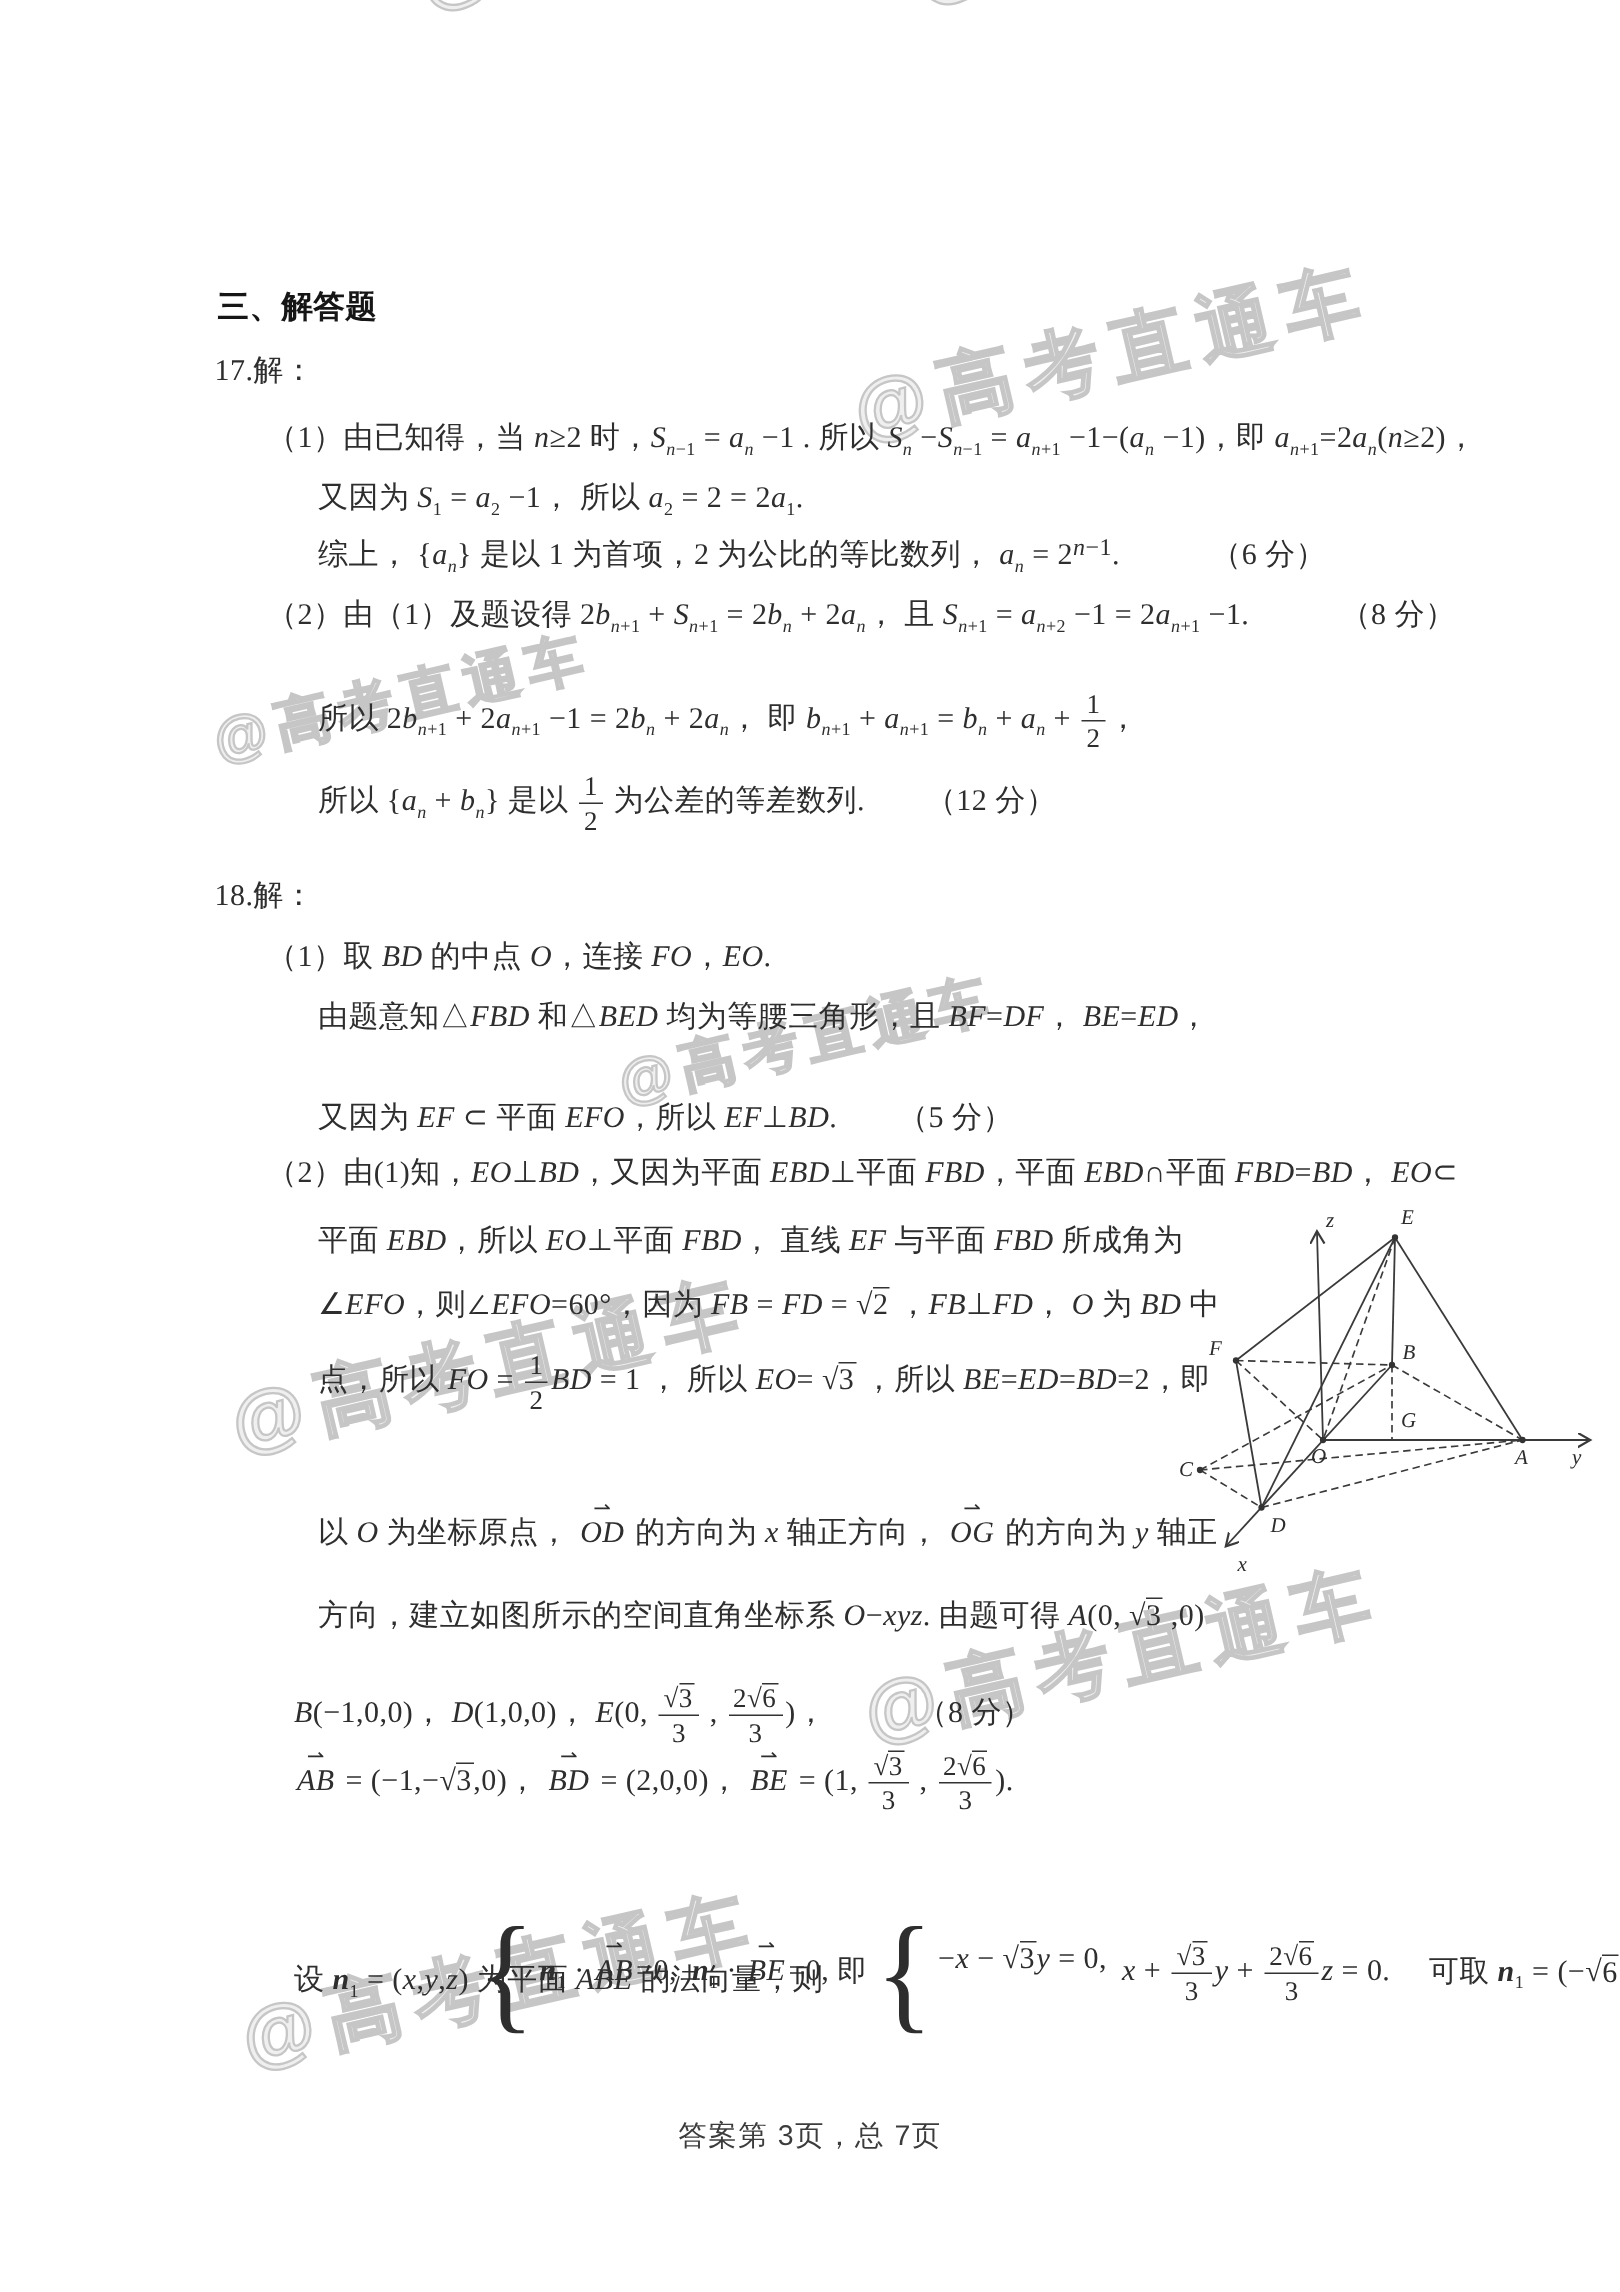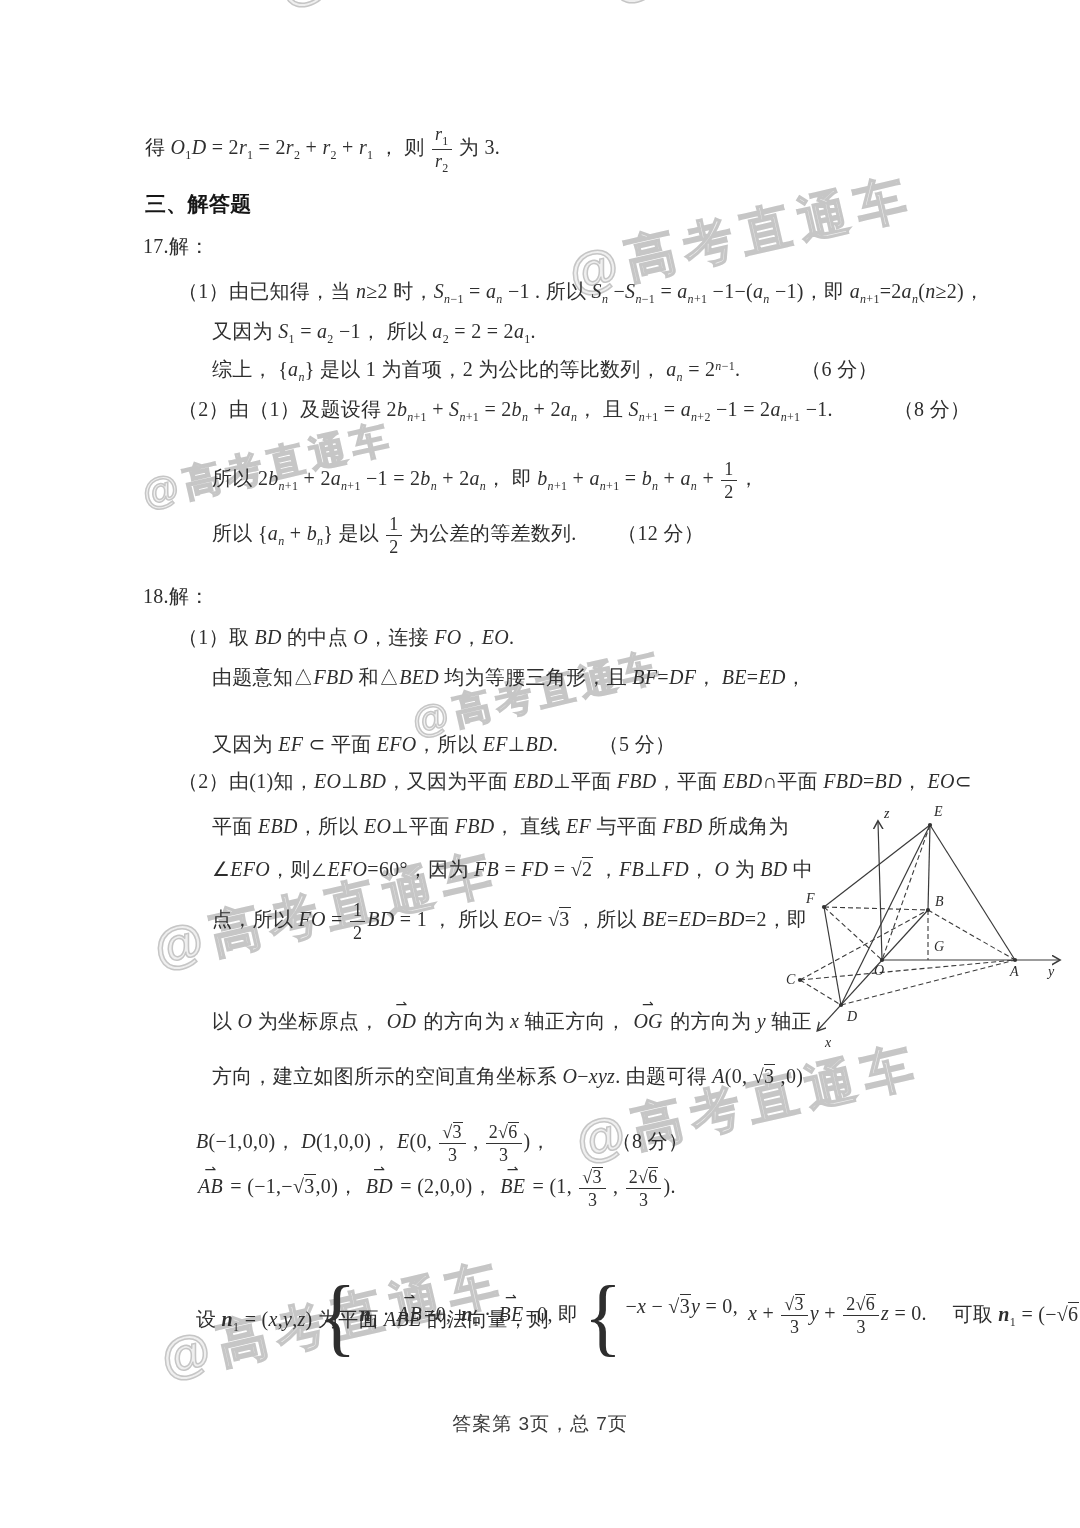--- a/index.html
+++ b/index.html
@@ -2,21 +2,21 @@
 <html><head>
 <meta charset="utf-8">
 <style>
   html,body{margin:0;padding:0;}
   body{width:1080px;height:1528px;background:#ffffff;position:relative;overflow:hidden;
        font-family:"Liberation Serif",serif;color:#2e2e2e;}
   .page{position:absolute;inset:0;}
   .ln{position:absolute;white-space:nowrap;font-size:20px;z-index:2;letter-spacing:.3px;}
   .ln i{font-family:"Liberation Serif",serif;}
   sub{font-size:12px;vertical-align:-5px;}
-  sup{font-size:12px;vertical-align:6px;}
+  sup{font-size:16px;vertical-align:6px;}
   .frac{display:inline-flex;flex-direction:column;align-items:center;vertical-align:middle;
         margin:0 2px;font-size:18px;line-height:1.15;}
   .frac .t{border-bottom:1.2px solid #333;padding:0 3px;}
   .frac .b{padding-top:1px;}
   .ovl{display:inline-block;border-top:1.2px solid #333;line-height:1.1;padding-right:1px;}
   .vec{position:relative;display:inline-block;margin:0 2px;}
   .vec:after{content:"⇀";position:absolute;left:50%;top:-14px;transform:translateX(-50%);
              font-size:14px;font-style:normal;color:#2e2e2e;}
   .sys{display:inline-flex;align-items:center;vertical-align:middle;}
   .brace{font-size:80px;font-weight:400;line-height:.8;transform:scaleY(1.08);margin-right:3px;}
@@ -74,24 +74,20 @@
 
   <span class="wm wm-lg" id="wmt1">@高考直通车</span>
   <span class="wm wm-lg" id="wmt2">@高考直通车</span>
   <span class="wm wm-lg" id="wm1">@高考直通车</span>
   <span class="wm wm-sm" id="wm2">@高考直通车</span>
   <span class="wm wm-sm" id="wm6">@高考直通车</span>
   <span class="wm wm-lg" id="wm3">@高考直通车</span>
   <span class="wm wm-lg" id="wm4">@高考直通车</span>
   <span class="wm wm-lg" id="wm5">@高考直通车</span>
 
-  <div class="ln" id="l01">得 <i>O</i><sub>1</sub><i>D</i> = 2<i>r</i><sub>1</sub> = 2<i>r</i><sub>2</sub> + <i>r</i><sub>2</sub> + <i>r</i><sub>1</sub> ， 则 <span class="frac">
-        <span class="t"><i>r</i><sub>1</sub></span>
-        <span class="b"><i>r</i><sub>2</sub></span>
-      </span> 为 3.</div>
   <div class="ln" id="l02">三、解答题</div>
   <div class="ln" id="l03">17.解：</div>
   <div class="ln" id="l04">（1）由已知得，当 <i>n</i>≥2 时，<i>S</i><sub><i>n</i>−1</sub> = <i>a</i><sub><i>n</i></sub> −1 . 所以 <i>S</i><sub><i>n</i></sub> −<i>S</i><sub><i>n</i>−1</sub> = <i>a</i><sub><i>n</i>+1</sub> −1−(<i>a</i><sub><i>n</i></sub> −1)，即 <i>a</i><sub><i>n</i>+1</sub>=2<i>a</i><sub><i>n</i></sub>(<i>n</i>≥2)，</div>
   <div class="ln" id="l05">又因为 <i>S</i><sub>1</sub> = <i>a</i><sub>2</sub> −1， 所以 <i>a</i><sub>2</sub> = 2 = 2<i>a</i><sub>1</sub>.</div>
   <div class="ln" id="l06">综上， {<i>a</i><sub><i>n</i></sub>} 是以 1 为首项，2 为公比的等比数列， <i>a</i><sub><i>n</i></sub> = 2<sup><i>n</i>−1</sup>.　　　（6 分）</div>
   <div class="ln" id="l07">（2）由（1）及题设得 2<i>b</i><sub><i>n</i>+1</sub> + <i>S</i><sub><i>n</i>+1</sub> = 2<i>b</i><sub><i>n</i></sub> + 2<i>a</i><sub><i>n</i></sub>， 且 <i>S</i><sub><i>n</i>+1</sub> = <i>a</i><sub><i>n</i>+2</sub> −1 = 2<i>a</i><sub><i>n</i>+1</sub> −1.　　　（8 分）</div>
   <div class="ln" id="l08">所以 2<i>b</i><sub><i>n</i>+1</sub> + 2<i>a</i><sub><i>n</i>+1</sub> −1 = 2<i>b</i><sub><i>n</i></sub> + 2<i>a</i><sub><i>n</i></sub>， 即 <i>b</i><sub><i>n</i>+1</sub> + <i>a</i><sub><i>n</i>+1</sub> = <i>b</i><sub><i>n</i></sub> + <i>a</i><sub><i>n</i></sub> + <span class="frac">
         <span class="t">1</span>
         <span class="b">2</span>
       </span>，</div>

